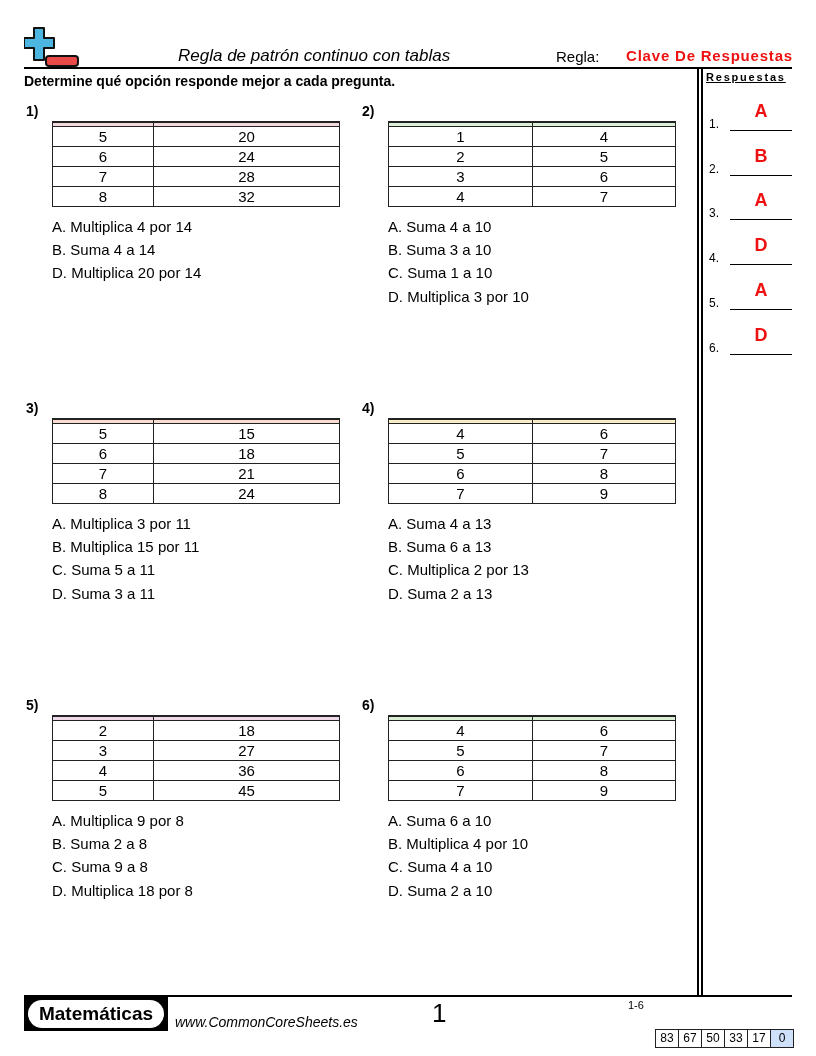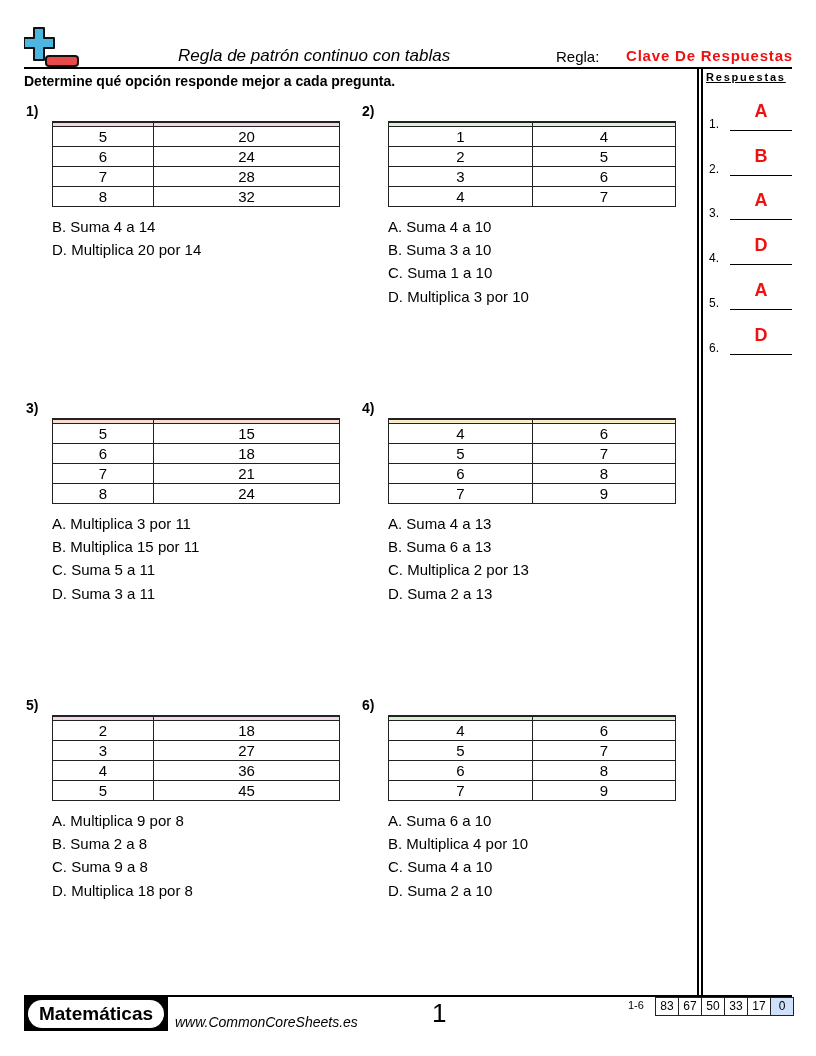--- a/index.html
+++ b/index.html
@@ -25,21 +25,21 @@
   table.pt td.c1 { width: 100px; }
   table.pt tr.head td { height: 3px; line-height: 3px; font-size: 1px; border-top: 2px solid #222; }
   .choices { position: absolute; left: 26px; top: 112px; font-size: 15px; line-height: 23.2px; }
   .footer-rule { left: 24px; top: 995px; width: 768px; height: 2px; background: #000; }
   .brand { left: 24px; top: 997px; width: 144px; height: 34px; background: #000; }
   .brand-pill { position: absolute; left: 4px; top: 3px; width: 136px; height: 28px; background: #fff; border-radius: 14px; font-size: 19px; font-weight: bold; text-align: center; line-height: 28px; }
   .url { left: 175px; top: 1014px; font-size: 14px; font-style: italic; }
   .page-num { left: 432px; top: 998px; font-size: 26px; }
   .score-label { left: 628px; top: 999px; font-size: 11px; }
   .score-table { left: 655px; top: 997px; display: flex; }
-  .score-cell { width: 22px; height: 17px; border: 1px solid #222; border-left: none; font-size: 12px; text-align: center; line-height: 17px; }
+  .score-cell { width: 22px; height: 17px; border: 1px solid #222; border-left: none; font-size: 12px; text-align: center; line-height: 17px; margin-top: 32px; }
   .score-cell:first-child { border-left: 1px solid #222; }
   .score-cell.hl { background: #cfe0fb; }
 </style>
 </head>
 <body>
 
 <svg class="abs logo" viewBox="0 0 56 42">
   <path d="M10 2 h10 v10 h10 v10 h-10 v12 h-10 v-12 h-10 v-10 h10 z" fill="#4cb6e0" stroke="#111" stroke-width="2" stroke-linejoin="round"></path>
   <rect x="22" y="30" width="32" height="10" rx="3" fill="#e84a4a" stroke="#111" stroke-width="2"></rect>
 </svg>
@@ -73,20 +73,21 @@
           <td class="c1">7</td>
           <td>28</td>
         </tr>
     <tr>
           <td class="c1">8</td>
           <td>32</td>
         </tr>
   </tbody>
     </table>
   <div class="choices">
+    <div>A. Multiplica 4 por 14</div>
     <div>B. Suma 4 a 14</div>
     <div>D. Multiplica 20 por 14</div>
   </div>
 </div>
 
 <div class="abs problem" style="left:362px; top:103px;">
   <div class="pnum">2)</div>
   <table class="pt">
     <tbody>
         <tr class="head" style="background:#dcefd6;">

